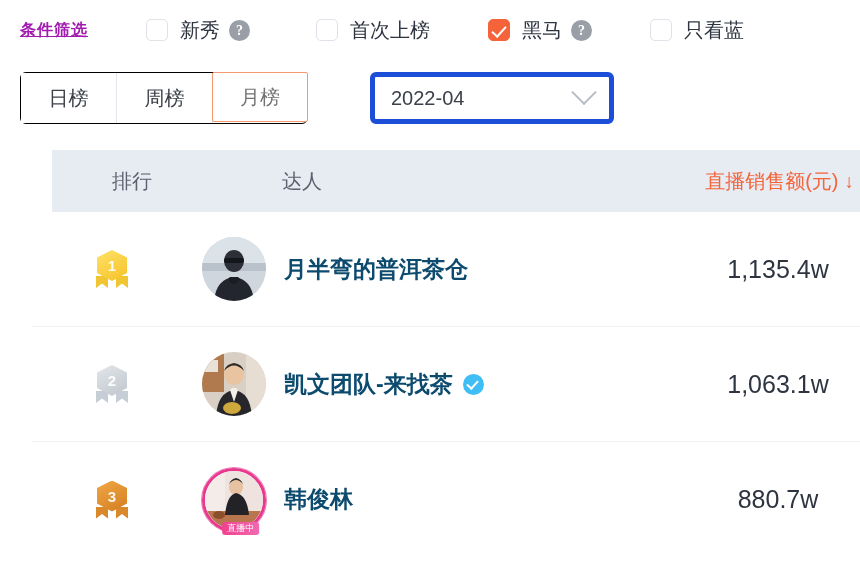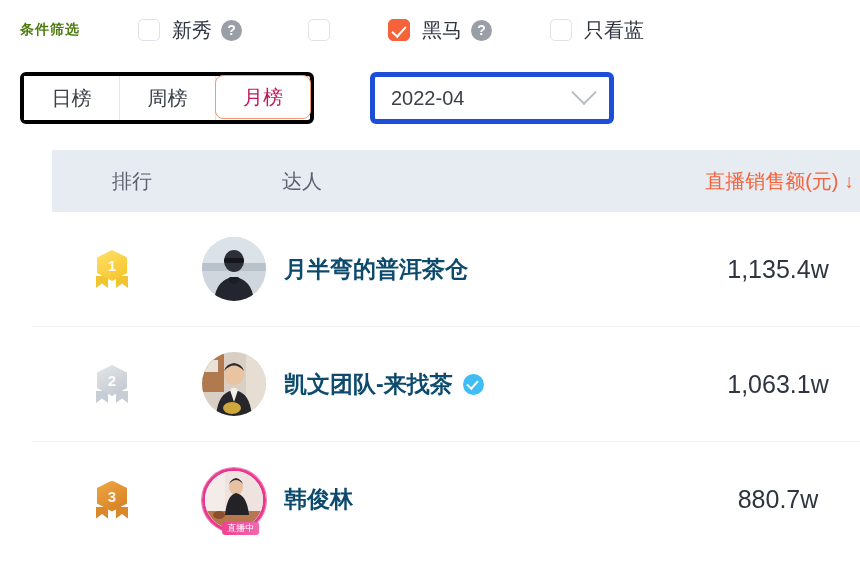--- a/index.html
+++ b/index.html
@@ -18,36 +18,38 @@
   .filter-bar {
     position: absolute;
     left: 0; top: 0;
     width: 860px; height: 60px;
     display: flex;
     align-items: center;
     box-sizing: border-box;
     padding-left: 20px;
   }
   .filter-title {
-    font-size: 14px;
+    font-size: 16px;
     font-weight: bold;
-    color: #4d7c0f;
+    color: #a21caf;
     letter-spacing: 1px;
     white-space: nowrap;
+    text-decoration: underline;
   }
   .filter-group {
     display: flex;
     align-items: center;
     margin-left: 0;
     white-space: nowrap;
   }
   .filter-opt {
     display: flex;
     align-items: center;
     white-space: nowrap;
+    font-family: Liberation Serif, serif;
   }
   .chk {
     width: 22px; height: 22px;
     border: 1.6px solid #dfe2e8;
     border-radius: 5px;
     background: #fff;
     box-sizing: border-box;
     flex: none;
   }
   .chk.checked {
@@ -86,44 +88,44 @@
   
   .controls-row {
     position: absolute;
     left: 0; top: 62px;
     width: 860px; height: 74px;
   }
   .tabs {
     position: absolute;
     left: 20px; top: 10px;
     display: flex;
-    border: 4px solid #000000;
+    border: 1px solid #000000;
     border-radius: 6px;
     overflow: visible;
     background: #fff;
     height: 52px;
     box-sizing: border-box;
   }
   .tab {
     width: 96px;
     height: 100%;
     display: flex;
     align-items: center;
     justify-content: center;
     font-size: 20px;
     color: #3c4049;
     border-right: 1px solid #e3e6ec;
     box-sizing: border-box;
     background: #fff;
   }
   .tab:last-child { border-right: none; }
   .tab.active {
-    color: #be185d;
+    color: #737373;
     border: 1.6px solid #f4996e;
-    border-radius: 8px;
+    border-radius: 2px;
     margin: -1px;
     position: relative;
     z-index: 2;
   }
   .date-select {
     position: absolute;
     left: 370px; top: 10px;
     width: 244px; height: 52px;
     border: 5px solid #1d4ed8;
     border-radius: 6px;
@@ -325,20 +327,21 @@
 
   <div class="filter-group" style="margin-left:58px">
     <div class="filter-opt">
       <span class="chk"></span>
       <span class="opt-label">新秀</span>
       <span class="qmark">?</span>
     </div>
 
     <div class="filter-opt" style="margin-left:66px">
       <span class="chk"></span>
+      <span class="opt-label">首次上榜</span>
     </div>
 
     <div class="filter-opt" style="margin-left:58px">
       <span class="chk checked"></span>
       <span class="opt-label">黑马</span>
       <span class="qmark">?</span>
     </div>
 
     <div class="filter-opt" style="margin-left:58px">
       <span class="chk"></span>

